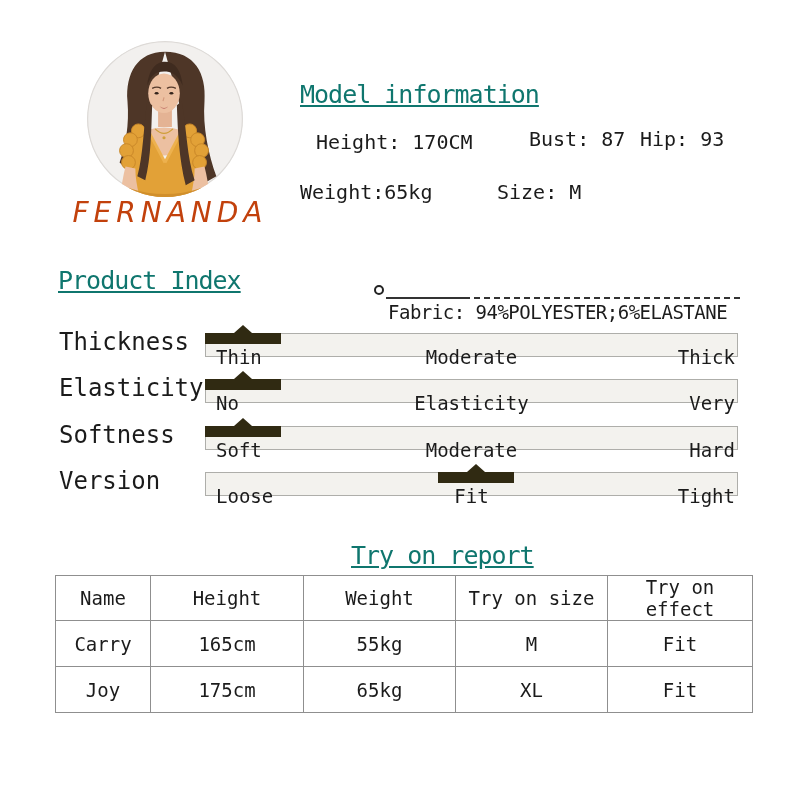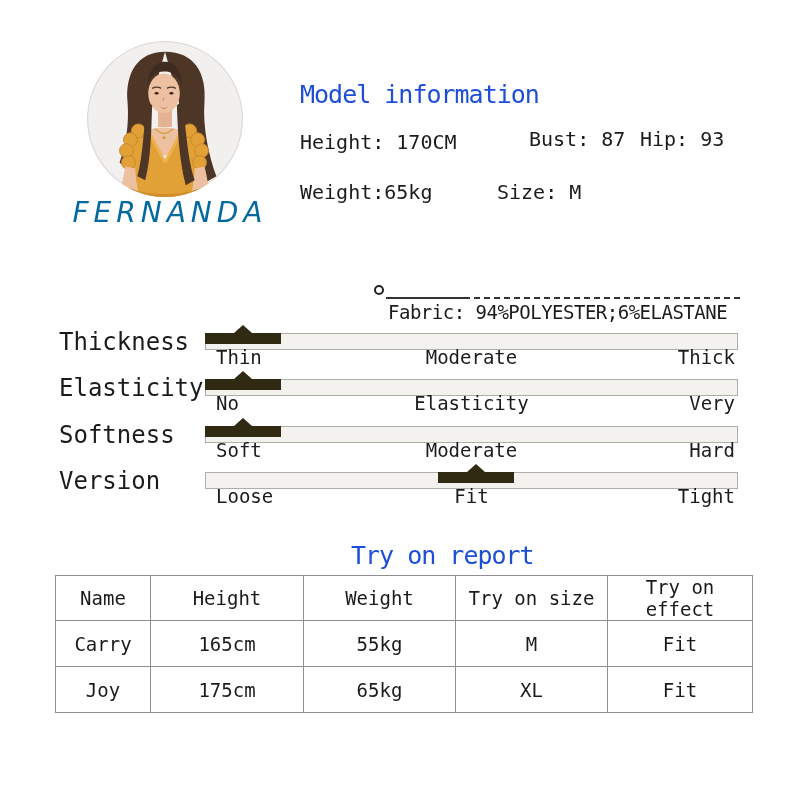--- a/index.html
+++ b/index.html
@@ -8,46 +8,46 @@
     position:relative; width:800px; height:800px; background:#ffffff;
     font-family:"DejaVu Sans Mono","Liberation Mono",monospace;
     color:#1b1b1b; overflow:hidden;
   }
   .abs { position:absolute; }
 
   
   .photo-wrap { left:86px; top:40px; width:158px; height:158px; border-radius:50%; overflow:hidden; }
   .brand { left:70px; top:196px; width:200px; text-align:center;
            font-family:"DejaVu Sans","Liberation Sans",sans-serif;
-           font-style:italic; font-size:28px; letter-spacing:5px; color:#0369a1; }
-
-  
-  .red-title { color:#1d4ed8; font-size:25px; letter-spacing:-1px; white-space:nowrap; }
+           font-style:italic; font-size:28px; letter-spacing:5px; color:#c2410c; }
+
+  
+  .red-title { color:#0f766e; font-size:25px; letter-spacing:-1px; white-space:nowrap;text-decoration:underline; }
   .mi-title  { left:300px; top:80px; }
   .mi-item   { font-size:20px; white-space:nowrap; }
-  .mi-height { left:300px; top:130px; }
+  .mi-height { left:316px; top:130px; }
   .mi-bust   { left:497px; top:127px;margin-left:32px; }
   .mi-hip    { left:640px; top:127px; }
   .mi-weight { left:300px; top:180px; }
   .mi-size   { left:497px; top:180px; }
 
   
   .pi-title  { left:58px; top:266px; }
   .fabric-bullet { left:374px; top:285px; width:10px; height:10px; border:2px solid #222;
                    border-radius:50%; background:#fff; }
   .fabric-text { left:388px; top:269px; font-size:19px; letter-spacing:-0.5px; white-space:nowrap;margin-top:32px; }
   .fabric-line-solid  { left:386px; top:297px; width:78px;  border-top:2px solid #333; }
   .fabric-line-dashed { left:464px; top:297px; width:276px; border-top:2px dashed #333; }
 
   
   .sliders { left:55px; top:326px; width:690px; height:190px; }
   .s-row  { position:absolute; left:0; width:100%; height:46px; }
   .s-row.r0 { top:0px; } .s-row.r1 { top:46px; } .s-row.r2 { top:93px; } .s-row.r3 { top:139px; }
   .s-name { position:absolute; left:4px; top:2px; font-size:24px; }
-  .s-track{ position:absolute; left:150px; top:7px; width:533px; height:17px;
+  .s-track{ position:absolute; left:150px; top:7px; width:533px; height:24px;
             background:#f3f2ee; border:1px solid #aeaeaa; }
   .s-seg  { position:absolute; top:-1px; left:-1px; width:76px; height:11px; background:#302a12; }
   .s-seg::before { content:""; position:absolute; left:50%; margin-left:-9px; bottom:100%;
             border-left:9px solid transparent; border-right:9px solid transparent;
             border-bottom:8px solid #302a12; }
   .s-seg.center { left:50%; margin-left:-34px; }
   .s-sub  { position:absolute; left:0; top:12px; width:100%; font-size:19px; }
   .s-sub .l { position:absolute; left:10px; white-space:nowrap; }
   .s-sub .c { position:absolute; left:0; width:100%; text-align:center; white-space:nowrap; }
   .s-sub .r { position:absolute; right:2px; white-space:nowrap; }
@@ -122,20 +122,21 @@
   </div>
   <div class="abs brand">FERNANDA</div>
 
   <div class="abs red-title mi-title">Model information</div>
   <div class="abs mi-item mi-height">Height: 170CM</div>
   <div class="abs mi-item mi-bust">Bust: 87</div>
   <div class="abs mi-item mi-hip">Hip: 93</div>
   <div class="abs mi-item mi-weight">Weight:65kg</div>
   <div class="abs mi-item mi-size">Size: M</div>
 
+  <div class="abs red-title pi-title">Product Index</div>
   <div class="abs fabric-bullet"></div>
   <div class="abs fabric-text"><span>Fabric:</span><span> </span><span>94%POLYESTER;6%ELASTANE</span></div>
   <div class="abs fabric-line-solid"></div>
   <div class="abs fabric-line-dashed"></div>
 
   <div class="abs sliders">
 
     <div class="s-row r0">
       <div class="s-name">Thickness</div>
       <div class="s-track">

